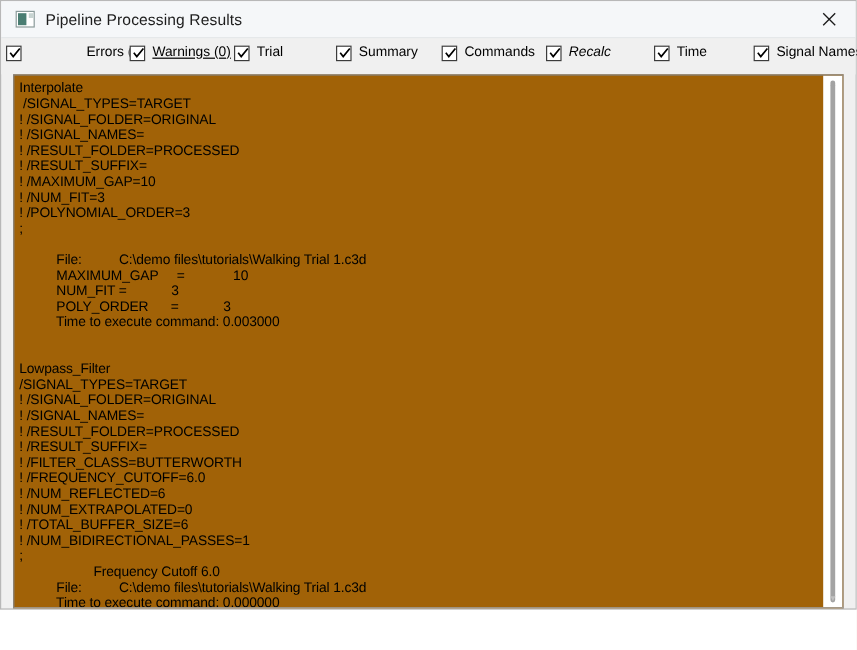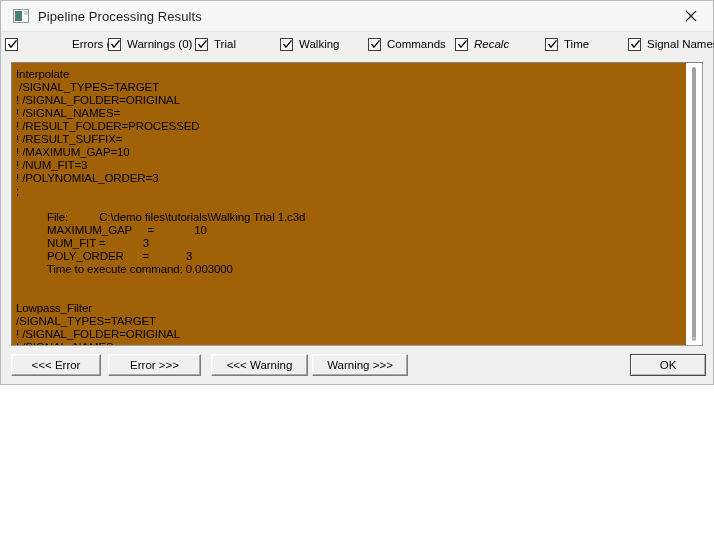--- a/index.html
+++ b/index.html
@@ -13,21 +13,21 @@
     height: 542px;
     overflow: hidden;
     font-family: "Liberation Sans", sans-serif;
     font-size: 12px;
     color: #000000;
   }
 
   .window {
     position: relative;
     width: 714px;
-    height: 385px;
+    height: 508px;
     box-sizing: border-box;
     background: #f0f0f0;
     border: 1px solid #b8b8b8;
     display: flex;
     flex-direction: column;
   }
 
   
   .titlebar {
     position: relative;
@@ -239,21 +239,21 @@
 
   <div class="filterbar" id="filterbar">
       <div class="chk" style="left: 4px; gap: 48px;">
         <span class="box">
           <svg class="tick" viewBox="0 0 11 11">
             <polyline points="1.5,5 4,8.2 9.5,1.4" fill="none" stroke="#000" stroke-width="1.4"></polyline>
           </svg>
         </span>
         <span class="lbl">Errors (0)</span>
       </div>
-      <div class="chk" style="left: 107px;">
+      <div class="chk" style="left: 107px; text-decoration: underline;">
         <span class="box">
           <svg class="tick" viewBox="0 0 11 11">
             <polyline points="1.5,5 4,8.2 9.5,1.4" fill="none" stroke="#000" stroke-width="1.4"></polyline>
           </svg>
         </span>
         <span class="lbl">Warnings (0)</span>
       </div>
       <div class="chk" style="left: 194px;">
         <span class="box">
           <svg class="tick" viewBox="0 0 11 11">
@@ -261,21 +261,21 @@
           </svg>
         </span>
         <span class="lbl">Trial</span>
       </div>
       <div class="chk" style="left: 279px;">
         <span class="box">
           <svg class="tick" viewBox="0 0 11 11">
             <polyline points="1.5,5 4,8.2 9.5,1.4" fill="none" stroke="#000" stroke-width="1.4"></polyline>
           </svg>
         </span>
-        <span class="lbl">Walking</span>
+        <span class="lbl">Summary</span>
       </div>
       <div class="chk" style="left: 367px; justify-content: space-between;">
         <span class="box">
           <svg class="tick" viewBox="0 0 11 11">
             <polyline points="1.5,5 4,8.2 9.5,1.4" fill="none" stroke="#000" stroke-width="1.4"></polyline>
           </svg>
         </span>
         <span class="lbl">Commands</span>
       </div>
       <div class="chk" style="left: 454px; font-style: italic;">
@@ -341,21 +341,14 @@
           File:          C:\demo files\tutorials\Walking Trial 1.c3d
           Time to execute command: 0.000000</pre>
     </div>
     <div class="vscroll">
       <div class="arrow up">▲</div>
       <div class="thumb"></div>
       <div class="arrow down">▼</div>
     </div>
   </div>
 
-  <div class="buttonbar" id="buttonbar">
-      <div class="btn" style="left: 10px; width: 90px;">&lt;&lt;&lt; Error</div>
-      <div class="btn" style="left: 107px; width: 93px;">Error &gt;&gt;&gt;</div>
-      <div class="btn" style="left: 210px; width: 97px;">&lt;&lt;&lt; Warning</div>
-      <div class="btn" style="left: 311px; width: 96px;">Warning &gt;&gt;&gt;</div>
-      <div class="btn default" style="left: 629px; width: 76px;">OK</div>
-    </div>
 
 </div>
 
 </body></html>

